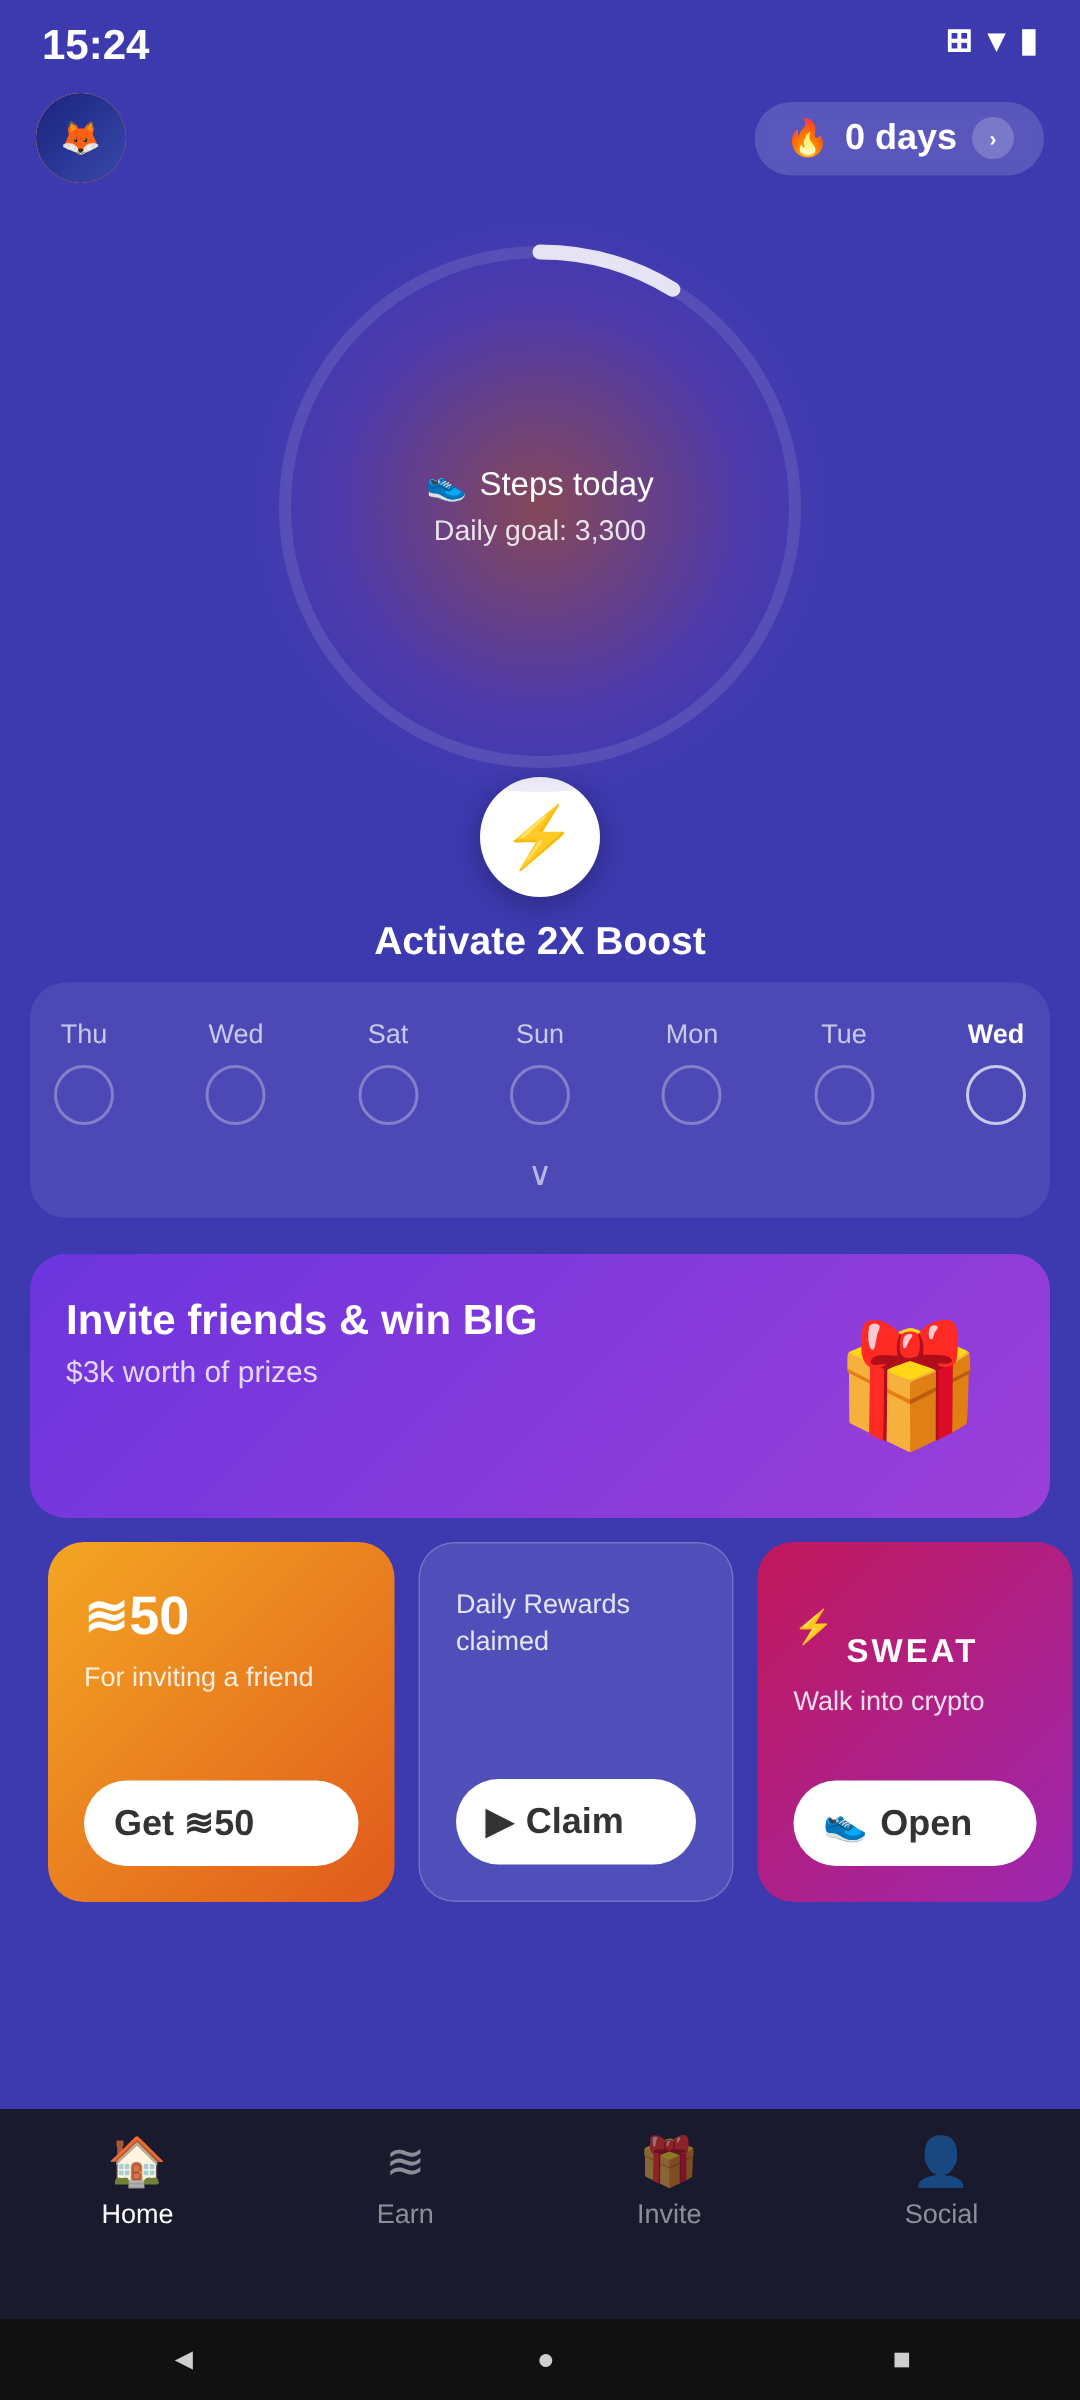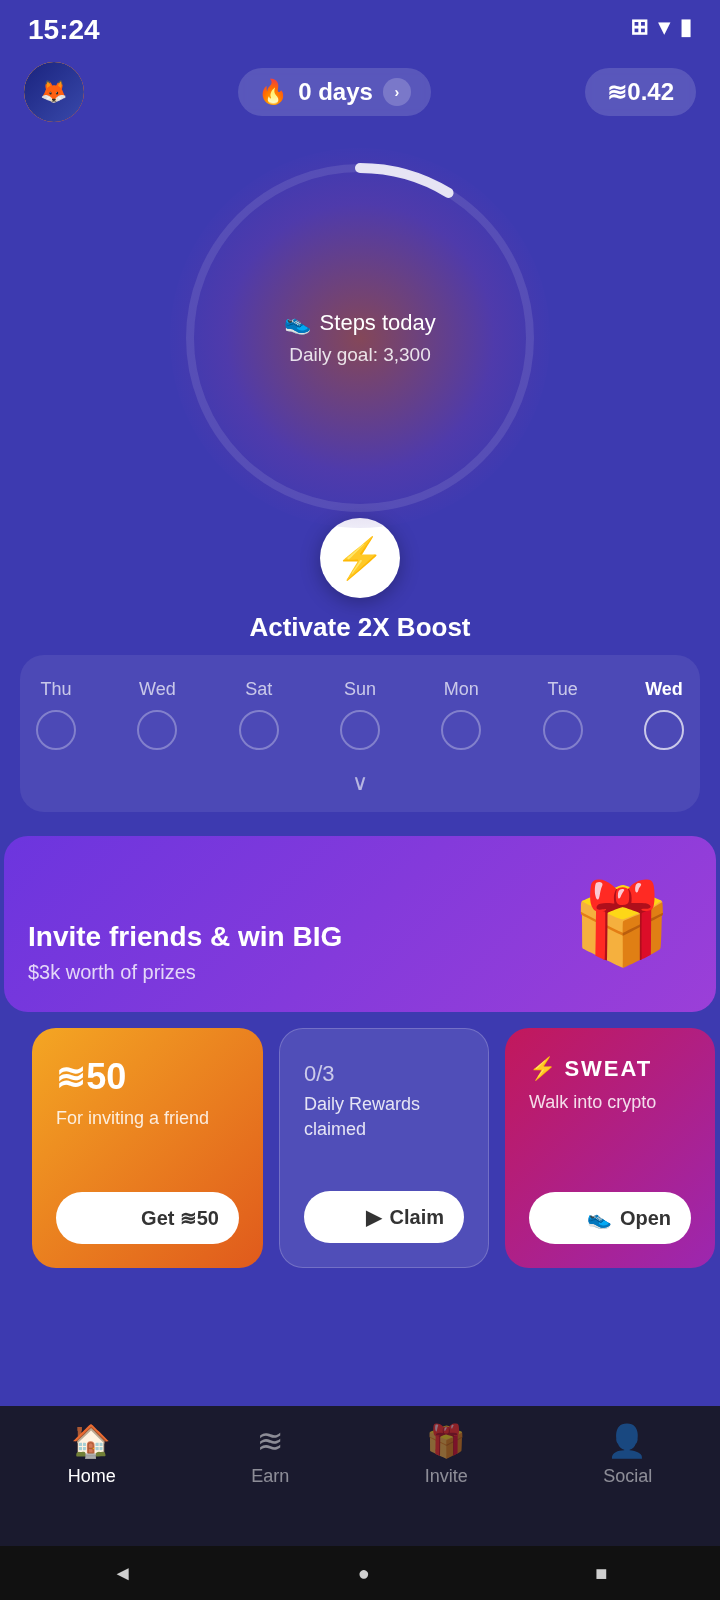--- a/index.html
+++ b/index.html
@@ -204,26 +204,26 @@
     .chevron-down {
       display: flex;
       justify-content: center;
       color: rgba(255,255,255,0.6);
       font-size: 22px;
       padding-top: 4px;
     }
 
     
     .invite-banner {
-      margin: 24px 4px 16px;
+      margin: 24px 20px 16px;
       background: linear-gradient(135deg, #6c35de, #9b3fd8);
       border-radius: 24px;
       padding: 28px 24px;
       display: flex;
-      align-items: flex-end;
+      align-items: flex-start;
       justify-content: space-between;
       overflow: hidden;
       position: relative;
     }
     .invite-text h3 {
       color: white;
       font-size: 28px;
       font-weight: 700;
       margin-bottom: 8px;
     }
@@ -296,25 +296,25 @@
       margin-bottom: 4px;
     }
     .card-claimed span {
       color: rgba(255,255,255,0.7);
       font-size: 22px;
       font-weight: 400;
     }
     .card-btn {
       border-radius: 50px;
       padding: 14px 20px;
-      font-size: 20px;
+      font-size: 24px;
       font-weight: 700;
       display: flex;
       align-items: center;
-      justify-content: flex-end;
+      justify-content: flex-start;
       gap: 8px;
       cursor: pointer;
       border: none;
       width: 100%;
     }
     .card-btn-white {
       background: white;
       color: #333;
     }
     .card-btn-outline {
@@ -328,20 +328,21 @@
       margin-bottom: 8px;
     }
     .sweat-logo-icon {
       font-size: 22px;
     }
     .sweat-logo-text {
       color: white;
       font-size: 22px;
       font-weight: 800;
       letter-spacing: 2px;
+      margin-top: 32px;
     }
 
     
     .bottom-nav {
       position: absolute;
       bottom: 0;
       left: 0;
       right: 0;
       background: #1a1a2e;
       height: 140px;
@@ -411,23 +412,20 @@
 </div>
 
 <div class="header">
   <div class="avatar">
     <div class="avatar-inner">🦊</div>
   </div>
   <div class="streak-badge">
     <span>🔥</span>
     <span>0 days</span>
     <div class="streak-arrow">›</div>
-  </div>
-  <div class="balance-badge">
-    <span>≋0.42</span>
   </div>
 </div>
 
 <div class="steps-section">
   <div class="circle-container">
     <div class="circle-bg"></div>
     <svg class="progress-ring" width="380" height="380">
 
       <circle cx="190" cy="190" r="170" fill="none" stroke="rgba(255,255,255,0.1)" stroke-width="8"></circle>
 
@@ -501,23 +499,20 @@
       <div class="card-amount">≋50</div>
       <div class="card-subtitle">For inviting a friend</div>
     </div>
     <button class="card-btn card-btn-white">
       <span>Get ≋50</span>
     </button>
   </div>
 
   <div class="card card-purple">
     <div>
-      <div class="card-claimed">
-        <span>0</span><span>/3</span>
-      </div>
       <div class="card-subtitle">Daily Rewards claimed</div>
     </div>
     <button class="card-btn card-btn-outline">
       <span>▶</span>
       <span>Claim</span>
     </button>
   </div>
 
   <div class="card card-pink">
     <div>

